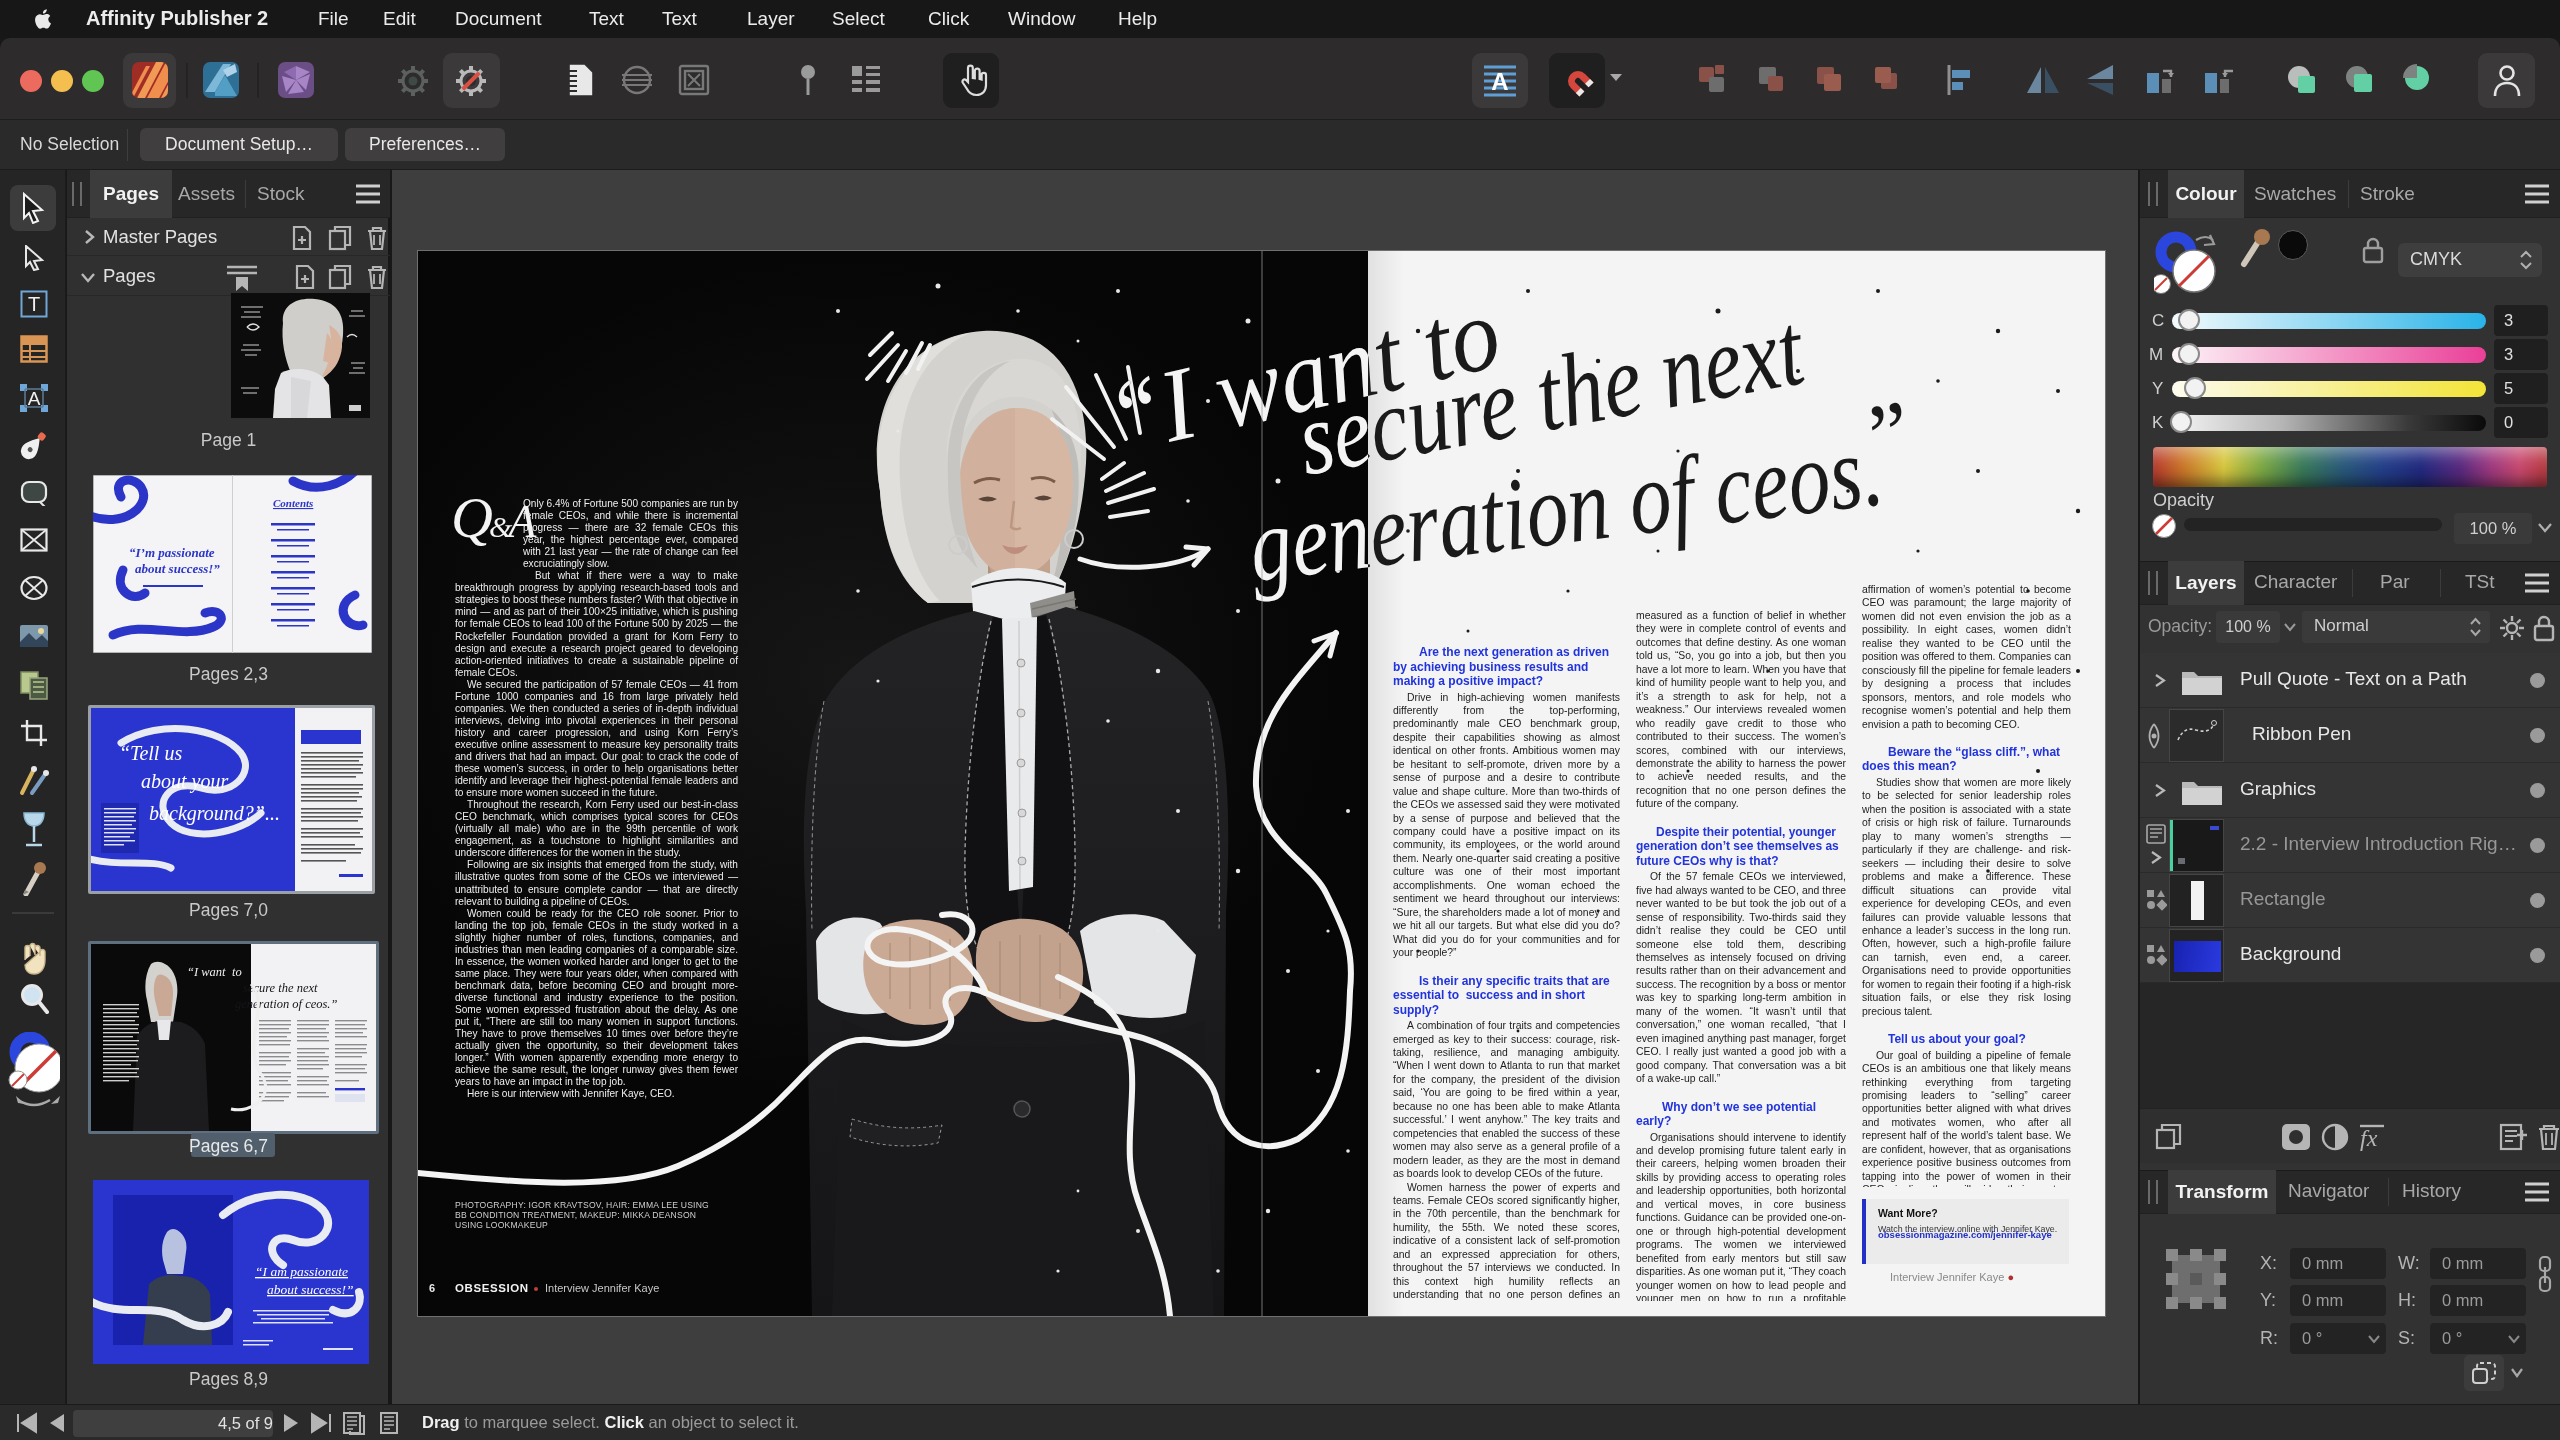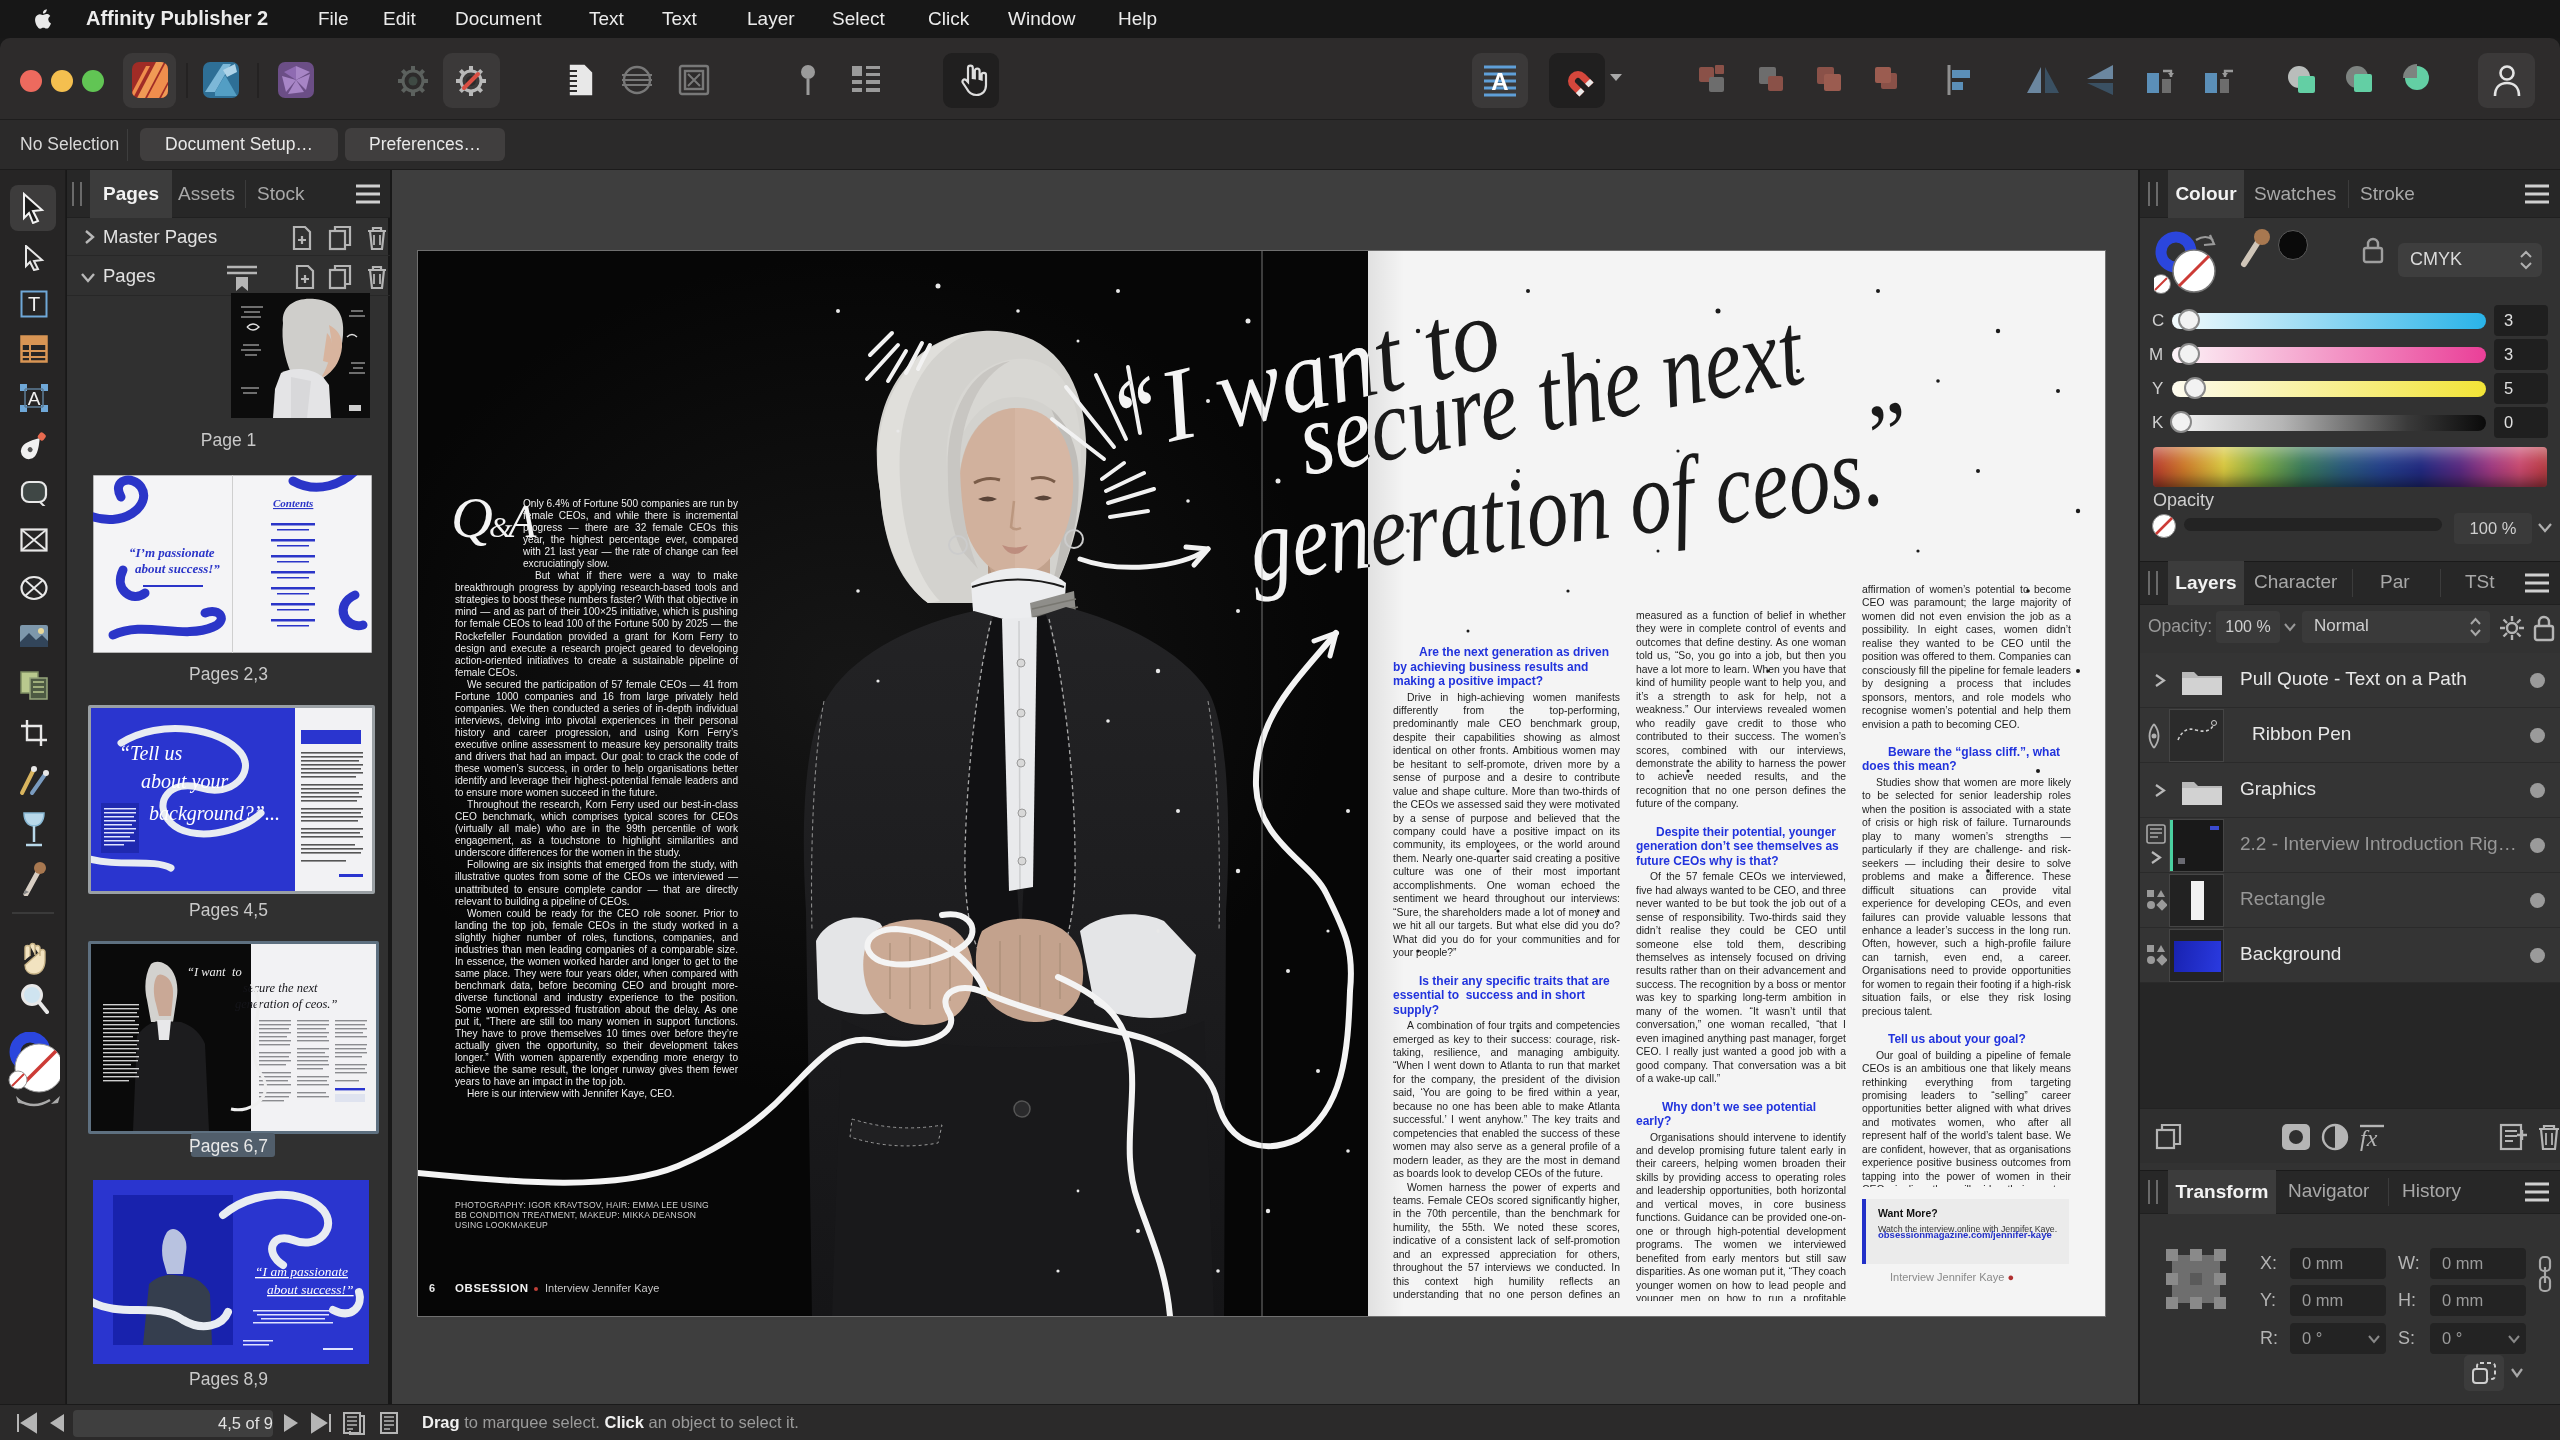--- a/index.html
+++ b/index.html
@@ -469,21 +469,21 @@
           <rect x="210" y="120" width="62" height="1.6"></rect>
           <rect x="210" y="124" width="59" height="1.6"></rect>
           <rect x="210" y="128" width="62" height="1.6"></rect>
           <rect x="210" y="136" width="54" height="1.6"></rect>
           <rect x="210" y="140" width="62" height="1.6"></rect>
           <rect x="210" y="144" width="60" height="1.6"></rect>
           <rect x="210" y="152" width="45" height="1.6"></rect>
         </g>
       <rect x="248" y="166" width="24" height="3" fill="#2a35cf"></rect>
     </svg>
-    <span class="abs" style="left:0;top:730px;width:323px;text-align:center;color:#c9c9c9;font-size:17.5px;">Pages 4,5</span>
+    <span class="abs" style="left:0;top:730px;width:323px;text-align:center;color:#c9c9c9;font-size:17.5px;">Pages 7,0</span>
 
     <div class="abs" style="left:21px;top:771px;width:291px;height:193px;background:#5e7080;border-radius:2px;"></div>
     <svg class="abs" style="left:24px;top:774px;" width="285" height="187" viewBox="0 0 285 187">
       <rect width="285" height="187" fill="#f2f2f4"></rect>
       <rect width="160" height="187" fill="#0a0a0a"></rect>
       <path d="M60 20 C54 30 53 44 56 56 L60 78 L82 78 L86 52 C88 36 82 24 74 20 C69 17 64 17 60 20 Z" fill="#d3d2cf"></path>
       <path d="M66 32 C62 38 62 50 65 60 L68 72 L80 72 L82 52 C83 40 78 34 74 32 C71 30 68 30 66 32 Z" fill="#c9a896"></path>
       <path d="M46 92 C54 80 66 76 72 77 L90 78 C102 82 110 90 114 100 L118 187 L42 187 Z" fill="#1c1c1e"></path>
       <path d="M66 76 h14 l-2 20 h-10 z" fill="#e8e8ea"></path>
       <g font-family="Liberation Serif" font-style="italic" font-size="12.5">

